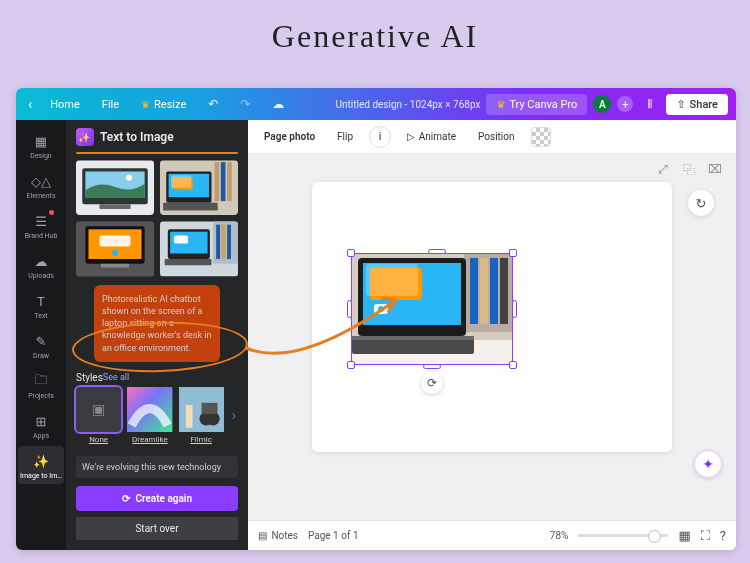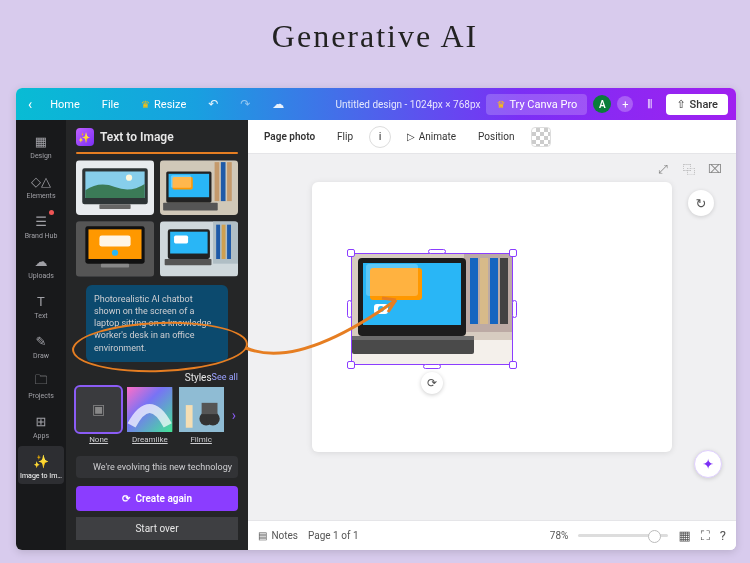--- a/index.html
+++ b/index.html
@@ -182,33 +182,33 @@
   }
   .thumb {
     aspect-ratio: 1.4/1;
     border-radius: 4px;
     background: #3a3b3e;
     position: relative;
     overflow: hidden;
   }
   .thumb svg { width: 100%; height: 100%; display: block; }
   .prompt-box {
-    margin: 8px 20px 0;
-    background: #0c4a6e;
+    margin: 8px 28px 0;
+    background: #c2410c;
     border-radius: 6px;
     padding: 8px 8px;
     font-size: 9px;
     line-height: 1.35;
     color: #cfcfd2;
     position: relative;
   }
   .styles-row {
     display: flex;
     align-items: center;
-    justify-content: flex-end;
+    justify-content: flex-start;
     padding: 10px 10px 4px;
     font-size: 10px;
   }
   .seeall { color: #9aa0ff; font-size: 9px; cursor: pointer; }
   .style-grid {
     display: flex;
     gap: 6px;
     padding: 0 10px;
     align-items: flex-start;
   }
@@ -235,21 +235,21 @@
     align-self: center;
     color: #8b5cf6;
     font-size: 14px;
     padding: 0 2px;
   }
   .evolving {
     margin: 12px 10px 0;
     background: #323336;
     border-radius: 4px;
     padding: 6px;
-    text-align: right;
+    text-align: left;
     font-size: 9px;
     color: #cfcfd2;
   }
   .create-again {
     margin: 8px 10px 0;
     background: #8b3dff;
     border-radius: 4px;
     padding: 7px;
     text-align: center;
     font-size: 10px;

